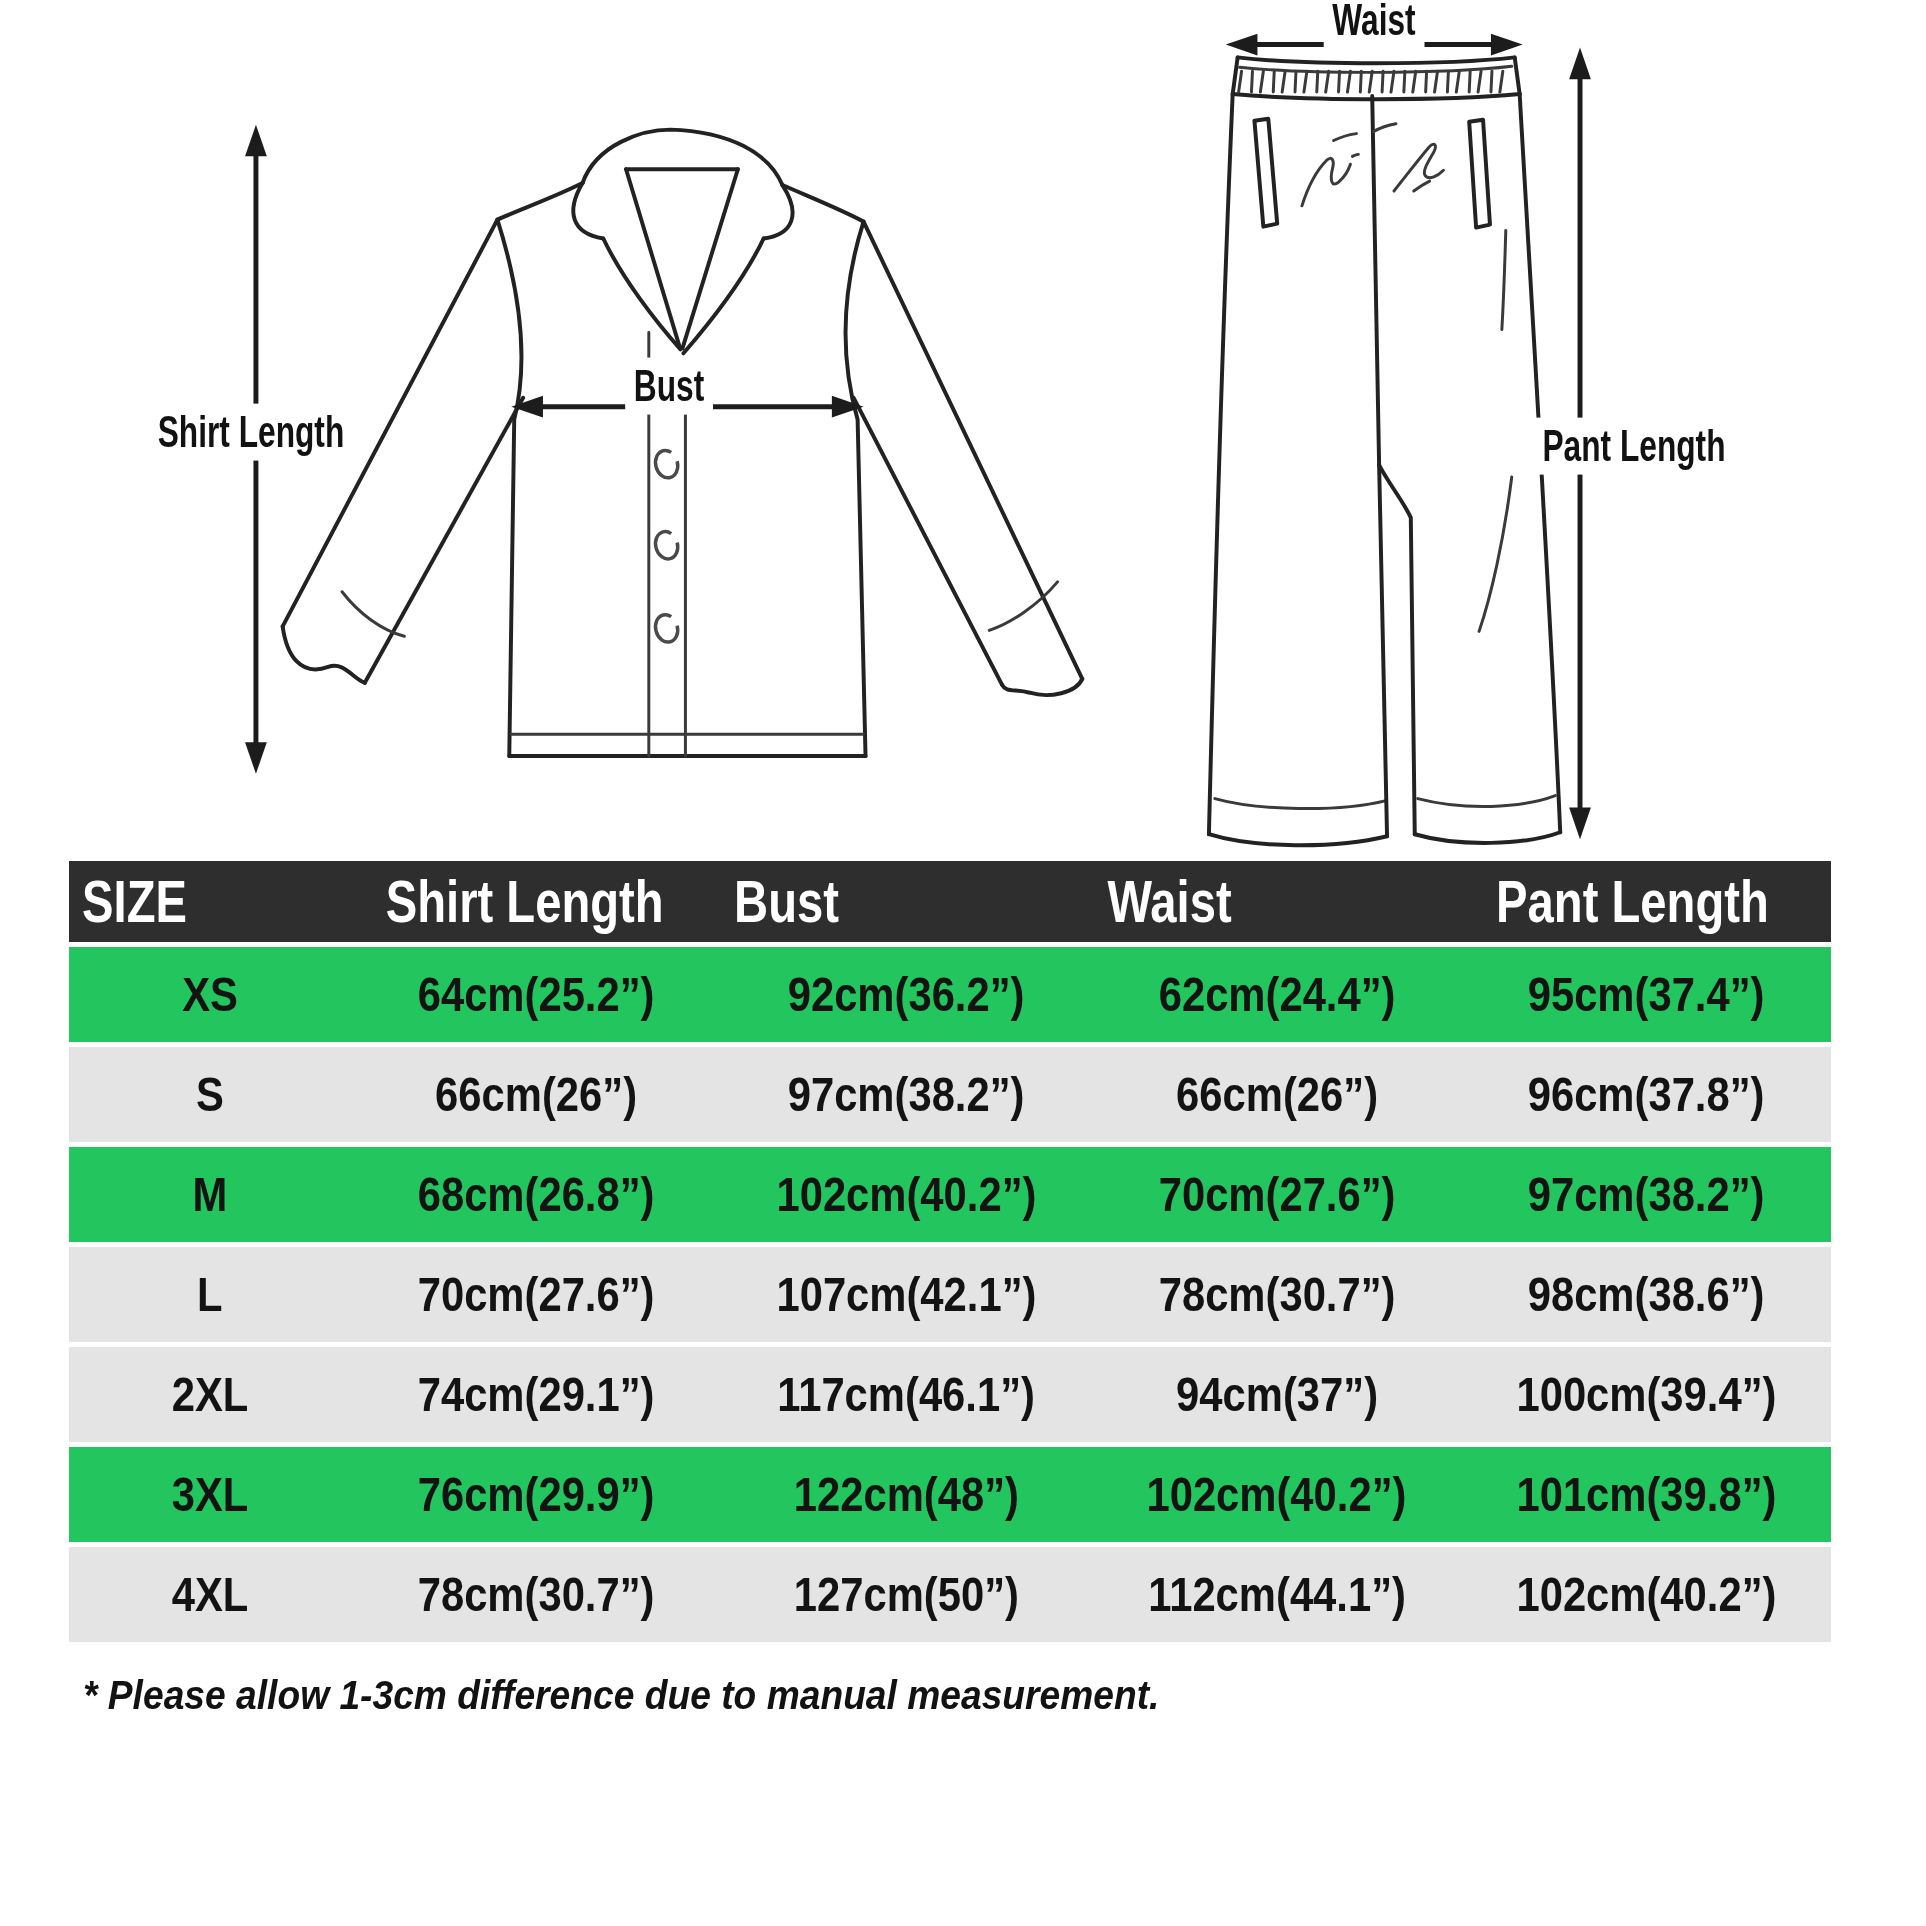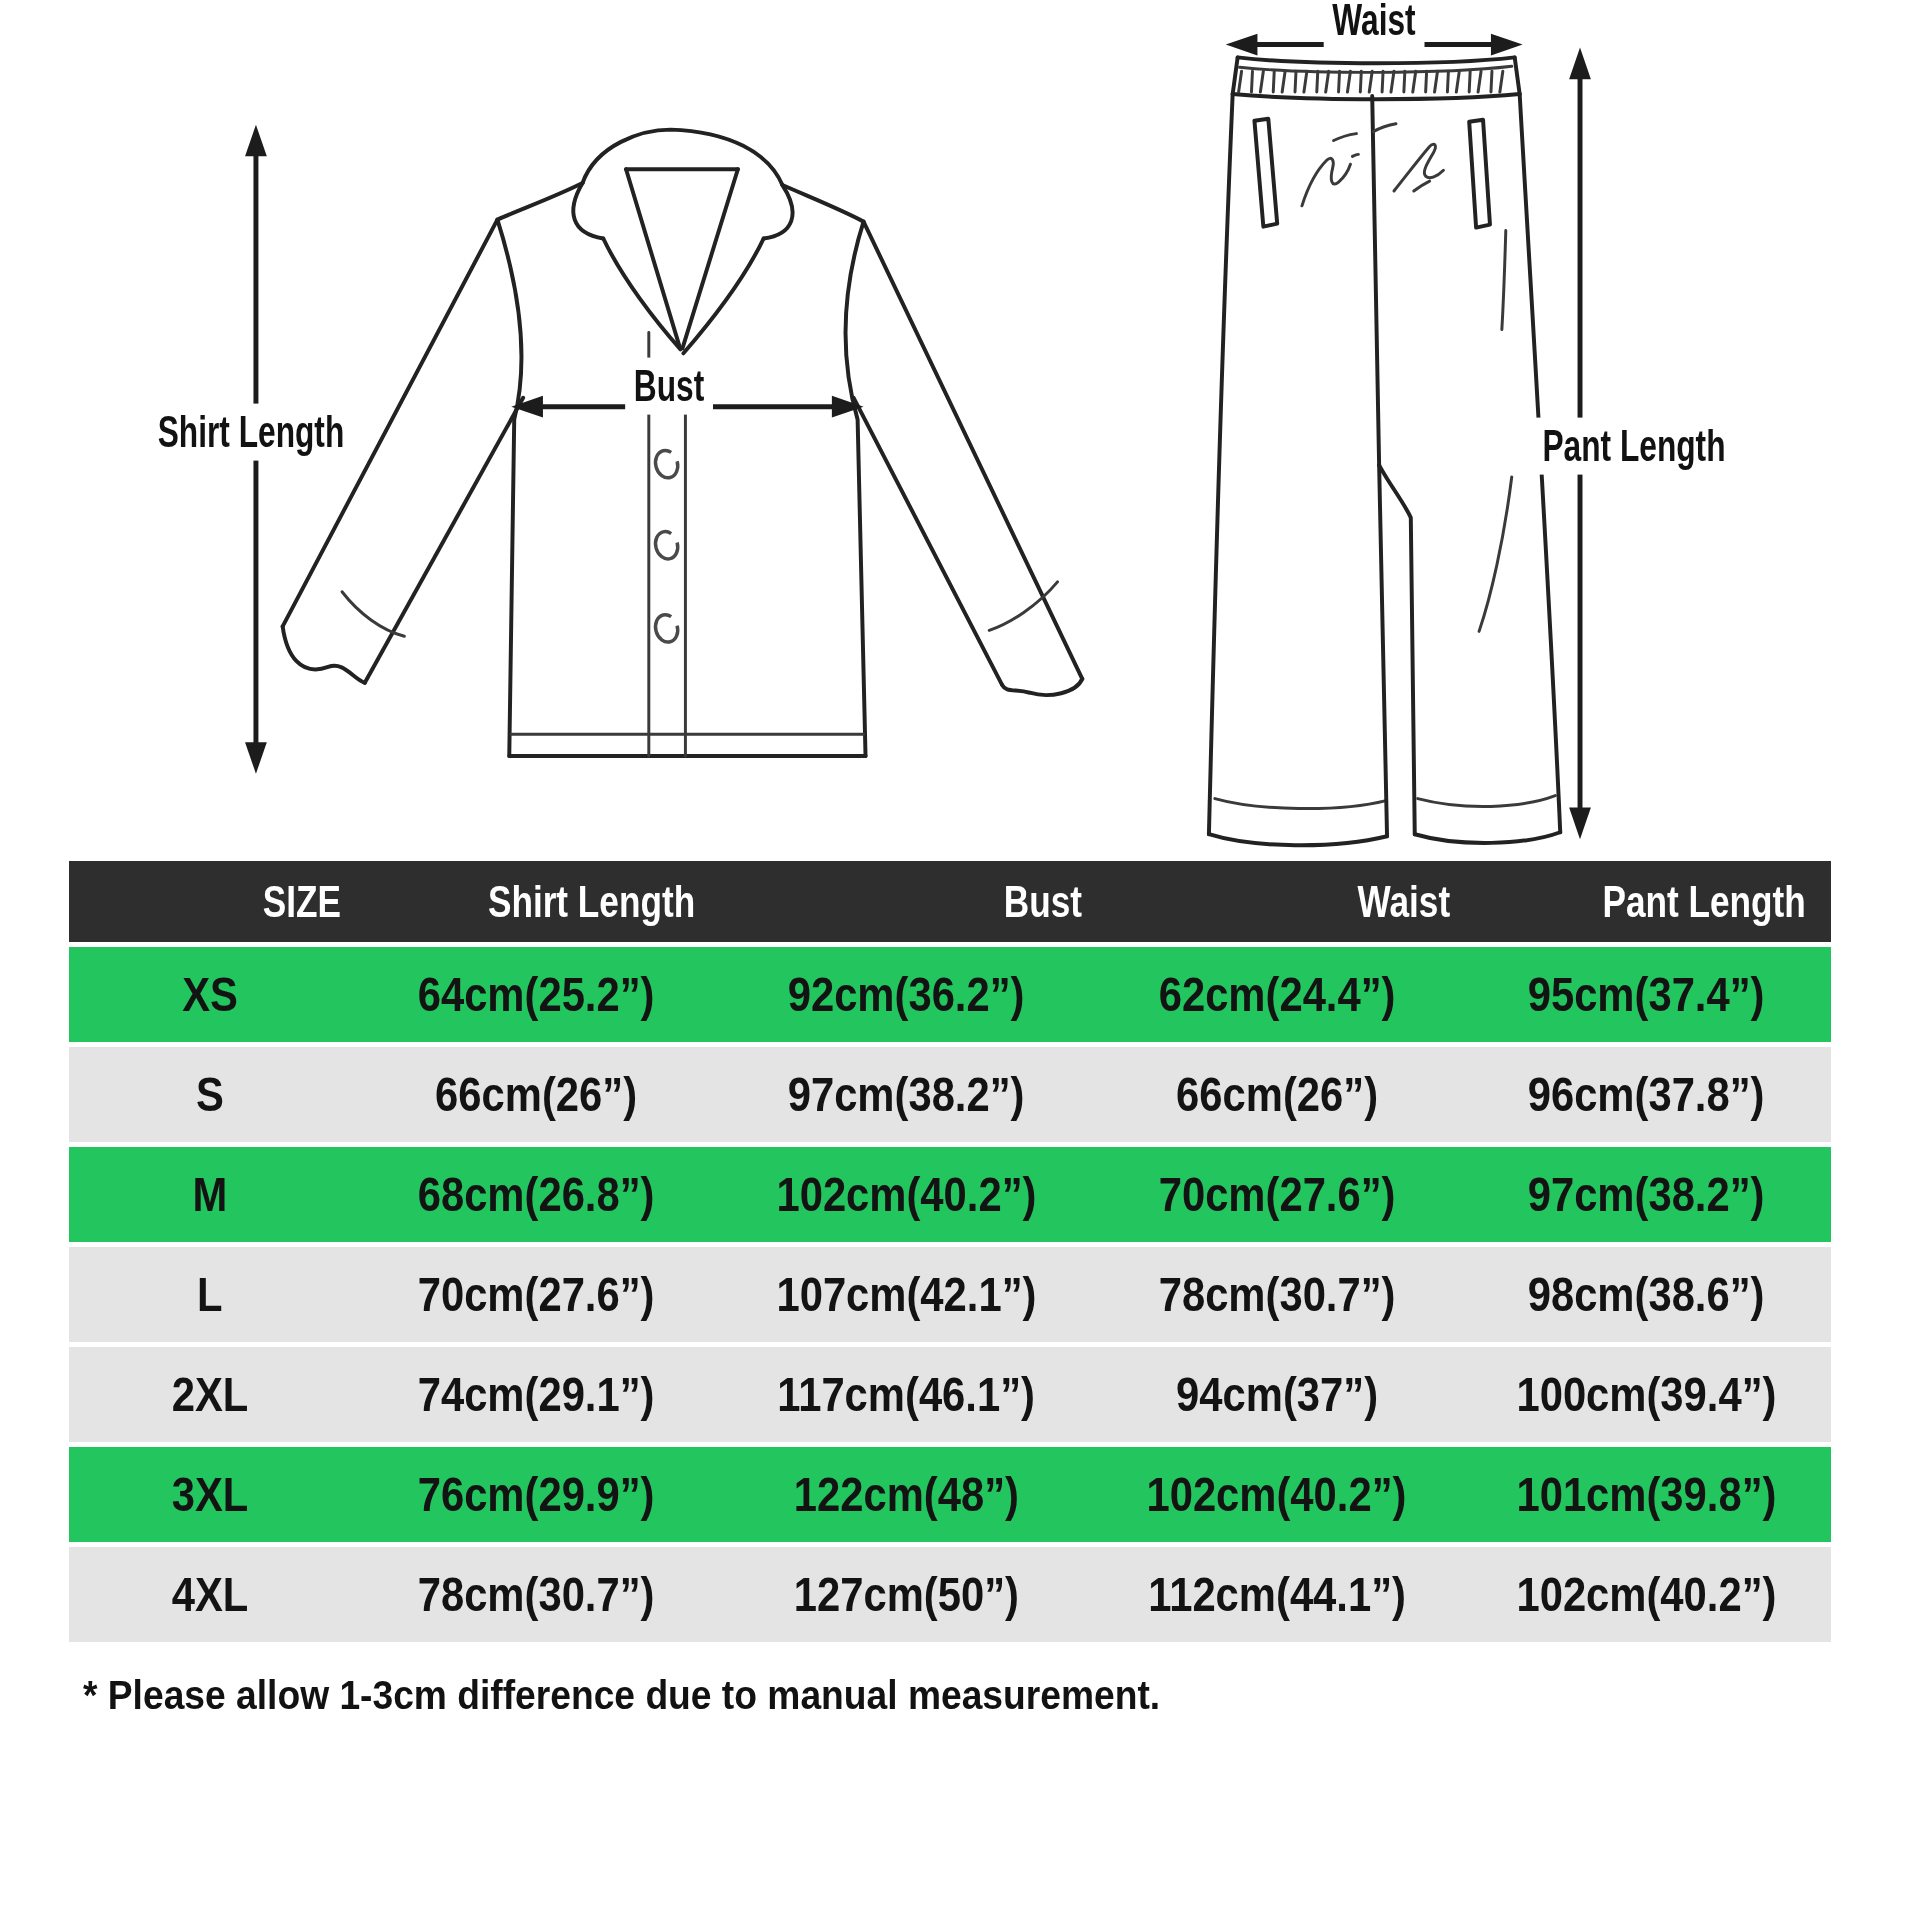--- a/index.html
+++ b/index.html
@@ -15,33 +15,33 @@
     font-weight:bold;font-size:44px;line-height:1.2;padding:2px 12px;
     white-space:nowrap;transform:translate(-50%,-50%) scaleX(0.72);
   }
   
   .size-table{
     border-collapse:separate;border-spacing:0 5px;
     table-layout:fixed;width:1762px;margin-left:69px;
   }
   .size-table th{
     background:#2e2e2e;color:#ffffff;height:81px;
-    font-size:44px;font-weight:bold;text-align:right;padding:0;
+    font-size:59px;font-weight:bold;text-align:left;padding:0;
   }
   .size-table td{
     height:95px;font-size:48px;font-weight:bold;text-align:center;
     color:#131313;padding:0;
   }
   tr.light td{background:#22c55e;}
   tr.dark td{background:#e4e4e4;}
   .cond{display:inline-block;transform:scaleX(0.87);white-space:nowrap;}
   th .cond{transform:scaleX(0.80);}
   
   .footer-note{
-    margin:26px 0 0 83px;font-size:40px;font-weight:bold;color:#121212;
+    margin:26px 0 0 83px;font-size:40px;font-weight:bold;color:#121212;font-style:italic;
   }
   .cond-left{display:inline-block;transform:scaleX(0.93);transform-origin:0 50%;white-space:nowrap;}
   .ink{stroke:#222;stroke-width:4;fill:none;stroke-linecap:round;stroke-linejoin:round;}
   .ink-thin{stroke:#3a3a3a;stroke-width:3;fill:none;stroke-linecap:round;}
   .arrow{stroke:#1c1c1c;stroke-width:5;fill:none;}
   .arrowhead{fill:#1c1c1c;stroke:none;}
 </style>
 </head>
 <body>
 

